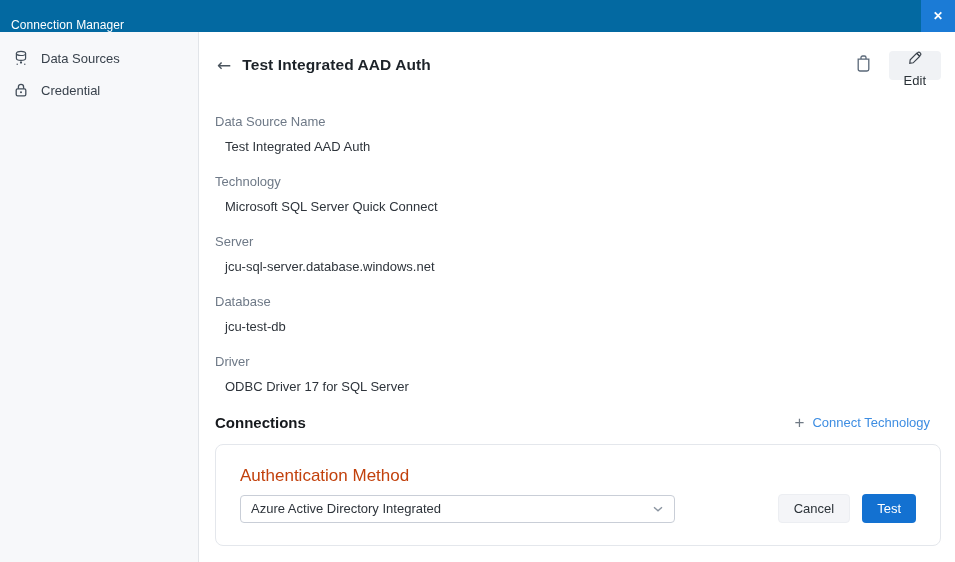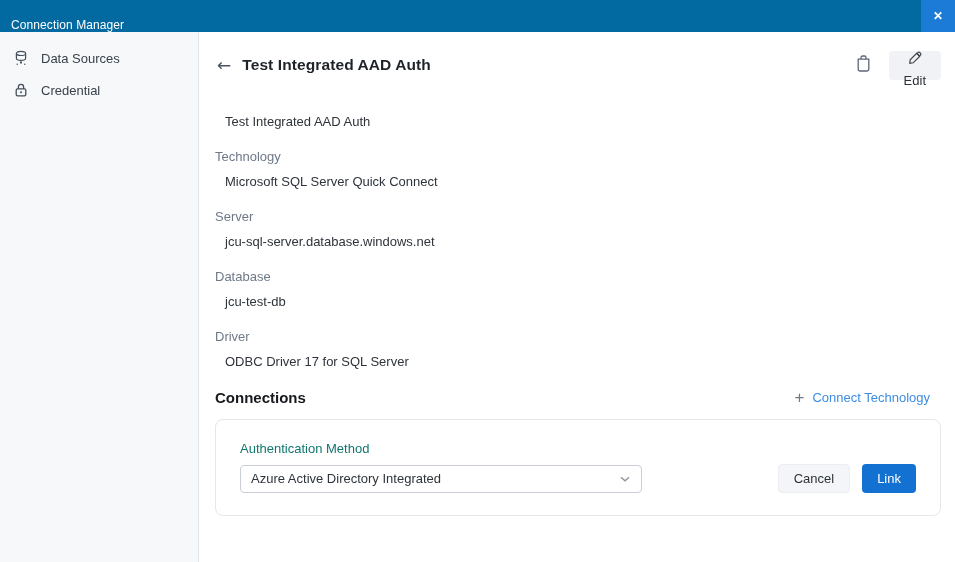--- a/index.html
+++ b/index.html
@@ -68,24 +68,24 @@
     background: none; border: none; cursor: pointer; display: flex; align-items: center; gap: 8px;
     font-size: 13px; font-family: "Liberation Sans", sans-serif; padding: 0; margin-right: 11px;
   }
   .connect-credential .plus { color: #707a85; font-size: 17px; font-weight: 400; line-height: 1; }
   .connect-credential .cc-label { color: #3d8de2; }
 
   .cred-card {
     border: 1px solid #e4e7ec; border-radius: 8px; padding: 21px 24px 22px 24px;
     background: #fff;
   }
-  .auth-label { font-size: 13px; color: #0f766e; margin-bottom: 8px; }
+  .auth-label { font-size: 17px; color: #c2410c; margin-bottom: 8px; }
   .card-row { display: flex; align-items: center; }
   .auth-select {
-    width: 402px; height: 28px; border: 1px solid #c9ced7; border-radius: 4px;
+    width: 435px; height: 28px; border: 1px solid #c9ced7; border-radius: 4px;
     background: #fff; display: flex; align-items: center; padding: 0 10px;
     font-size: 13px; color: #2e343b; cursor: pointer;
   }
   .auth-select .sel-text { flex: 1; overflow: hidden; white-space: nowrap; }
   .auth-select .chev { color: #8a94a0; display: flex; }
   .card-row .btn-spacer { flex: 1; }
   .cancel-btn {
     background: #f4f5f8; border: 1px solid #eceef2; border-radius: 4px; cursor: pointer;
     height: 29px; padding: 0 15px; font-size: 13px; color: #2b3238;
     font-family: "Liberation Sans", sans-serif; margin-right: 12px;
@@ -158,20 +158,21 @@
             <svg width="14" height="14" viewBox="0 0 14 14" fill="none" stroke="#3b434c" stroke-width="1.2">
               <path d="M8.6 2.4 L11.6 5.4 L5.2 11.8 L1.8 12.2 L2.2 8.8 Z"></path>
               <path d="M9.8 1.6 C10.4 1 11.3 1 11.9 1.6 L12.4 2.1 C13 2.7 13 3.6 12.4 4.2 L11.6 5 L9 2.4 Z" fill="#3b434c" fill-opacity="0"></path>
             </svg>
           </span>
           <span>Edit</span>
         </button>
       </div>
 
       <div class="field-group">
+        <div class="field-label">Data Source Name</div>
         <div class="field-value">Test Integrated AAD Auth</div>
       </div>
       <div class="field-group">
         <div class="field-label">Technology</div>
         <div class="field-value">Microsoft SQL Server Quick Connect</div>
       </div>
       <div class="field-group">
         <div class="field-label">Server</div>
         <div class="field-value">jcu-sql-server.database.windows.net</div>
       </div>
@@ -202,20 +203,20 @@
               <svg width="12" height="8" viewBox="0 0 12 8" fill="none" stroke="#8a94a0" stroke-width="1.4">
                 <path d="M2 2.2 L6 5.8 L10 2.2"></path>
               </svg>
             </span>
           </div>
           <span class="btn-spacer"></span>
           <button class="cancel-btn">
             <span>Cancel</span>
           </button>
           <button class="link-btn">
-            <span>Link</span>
+            <span>Test</span>
           </button>
         </div>
       </div>
 
     </div>
   </div>
 </div>
 
 </body></html>

